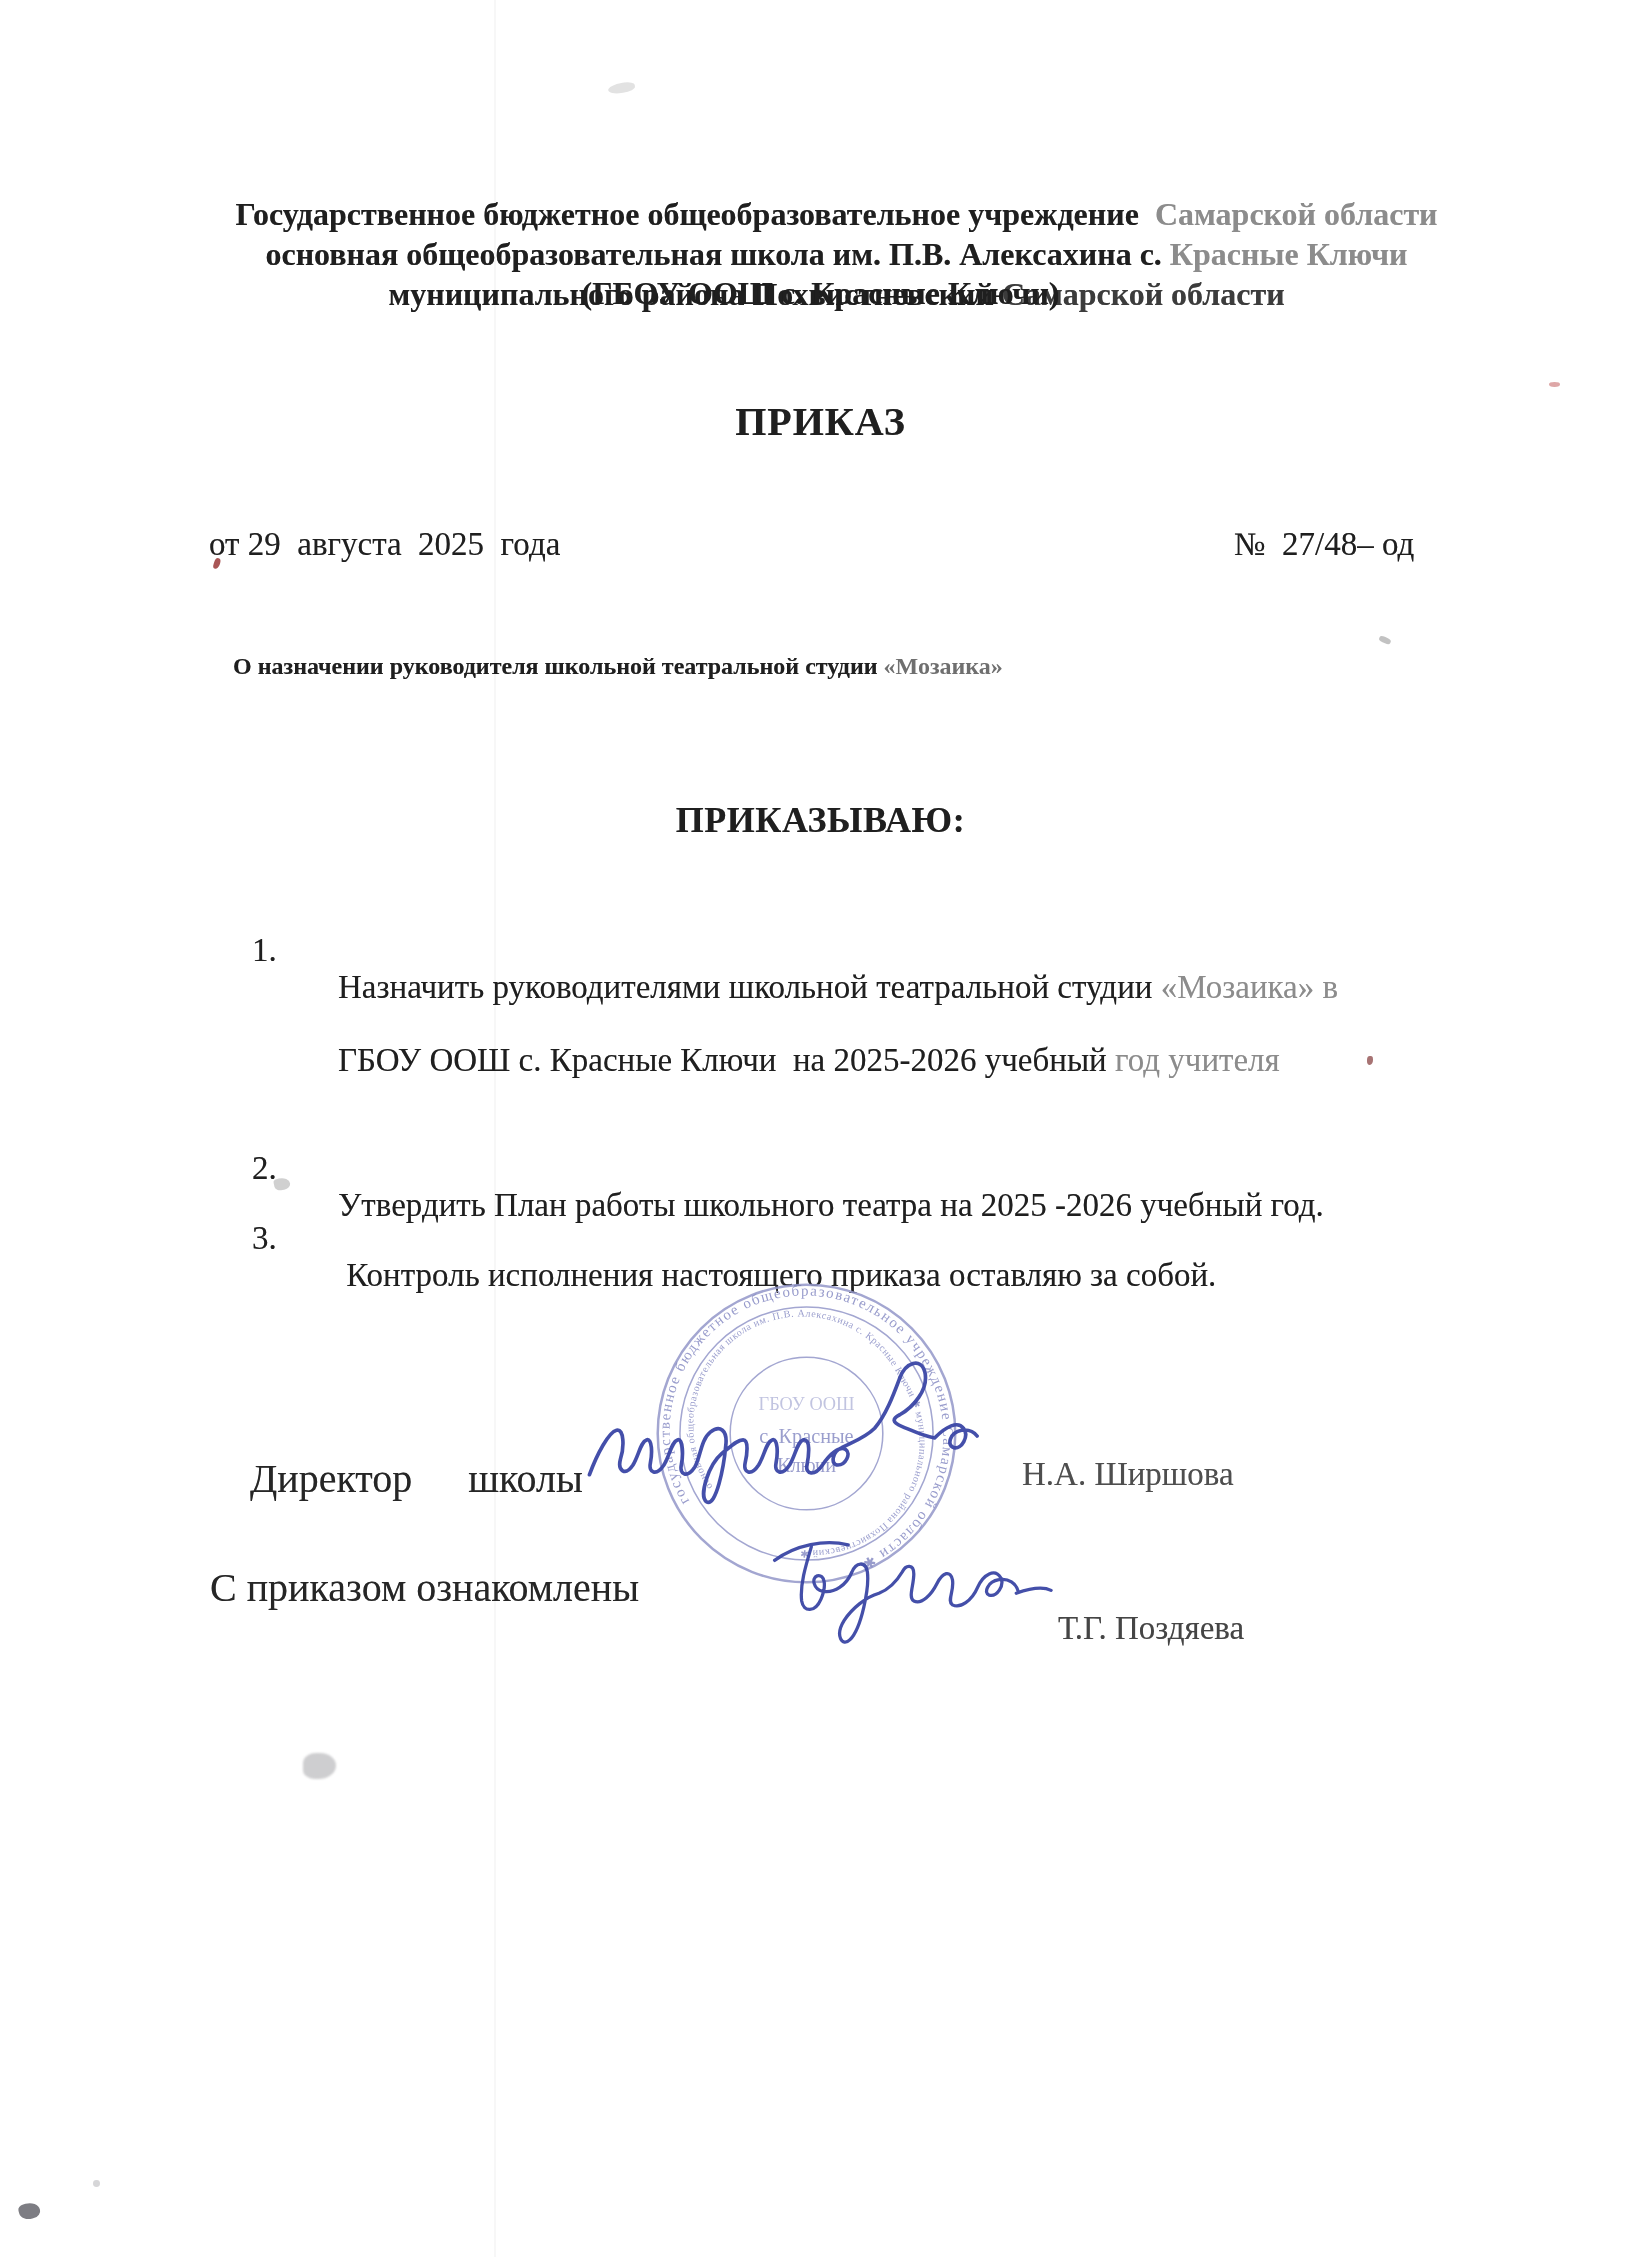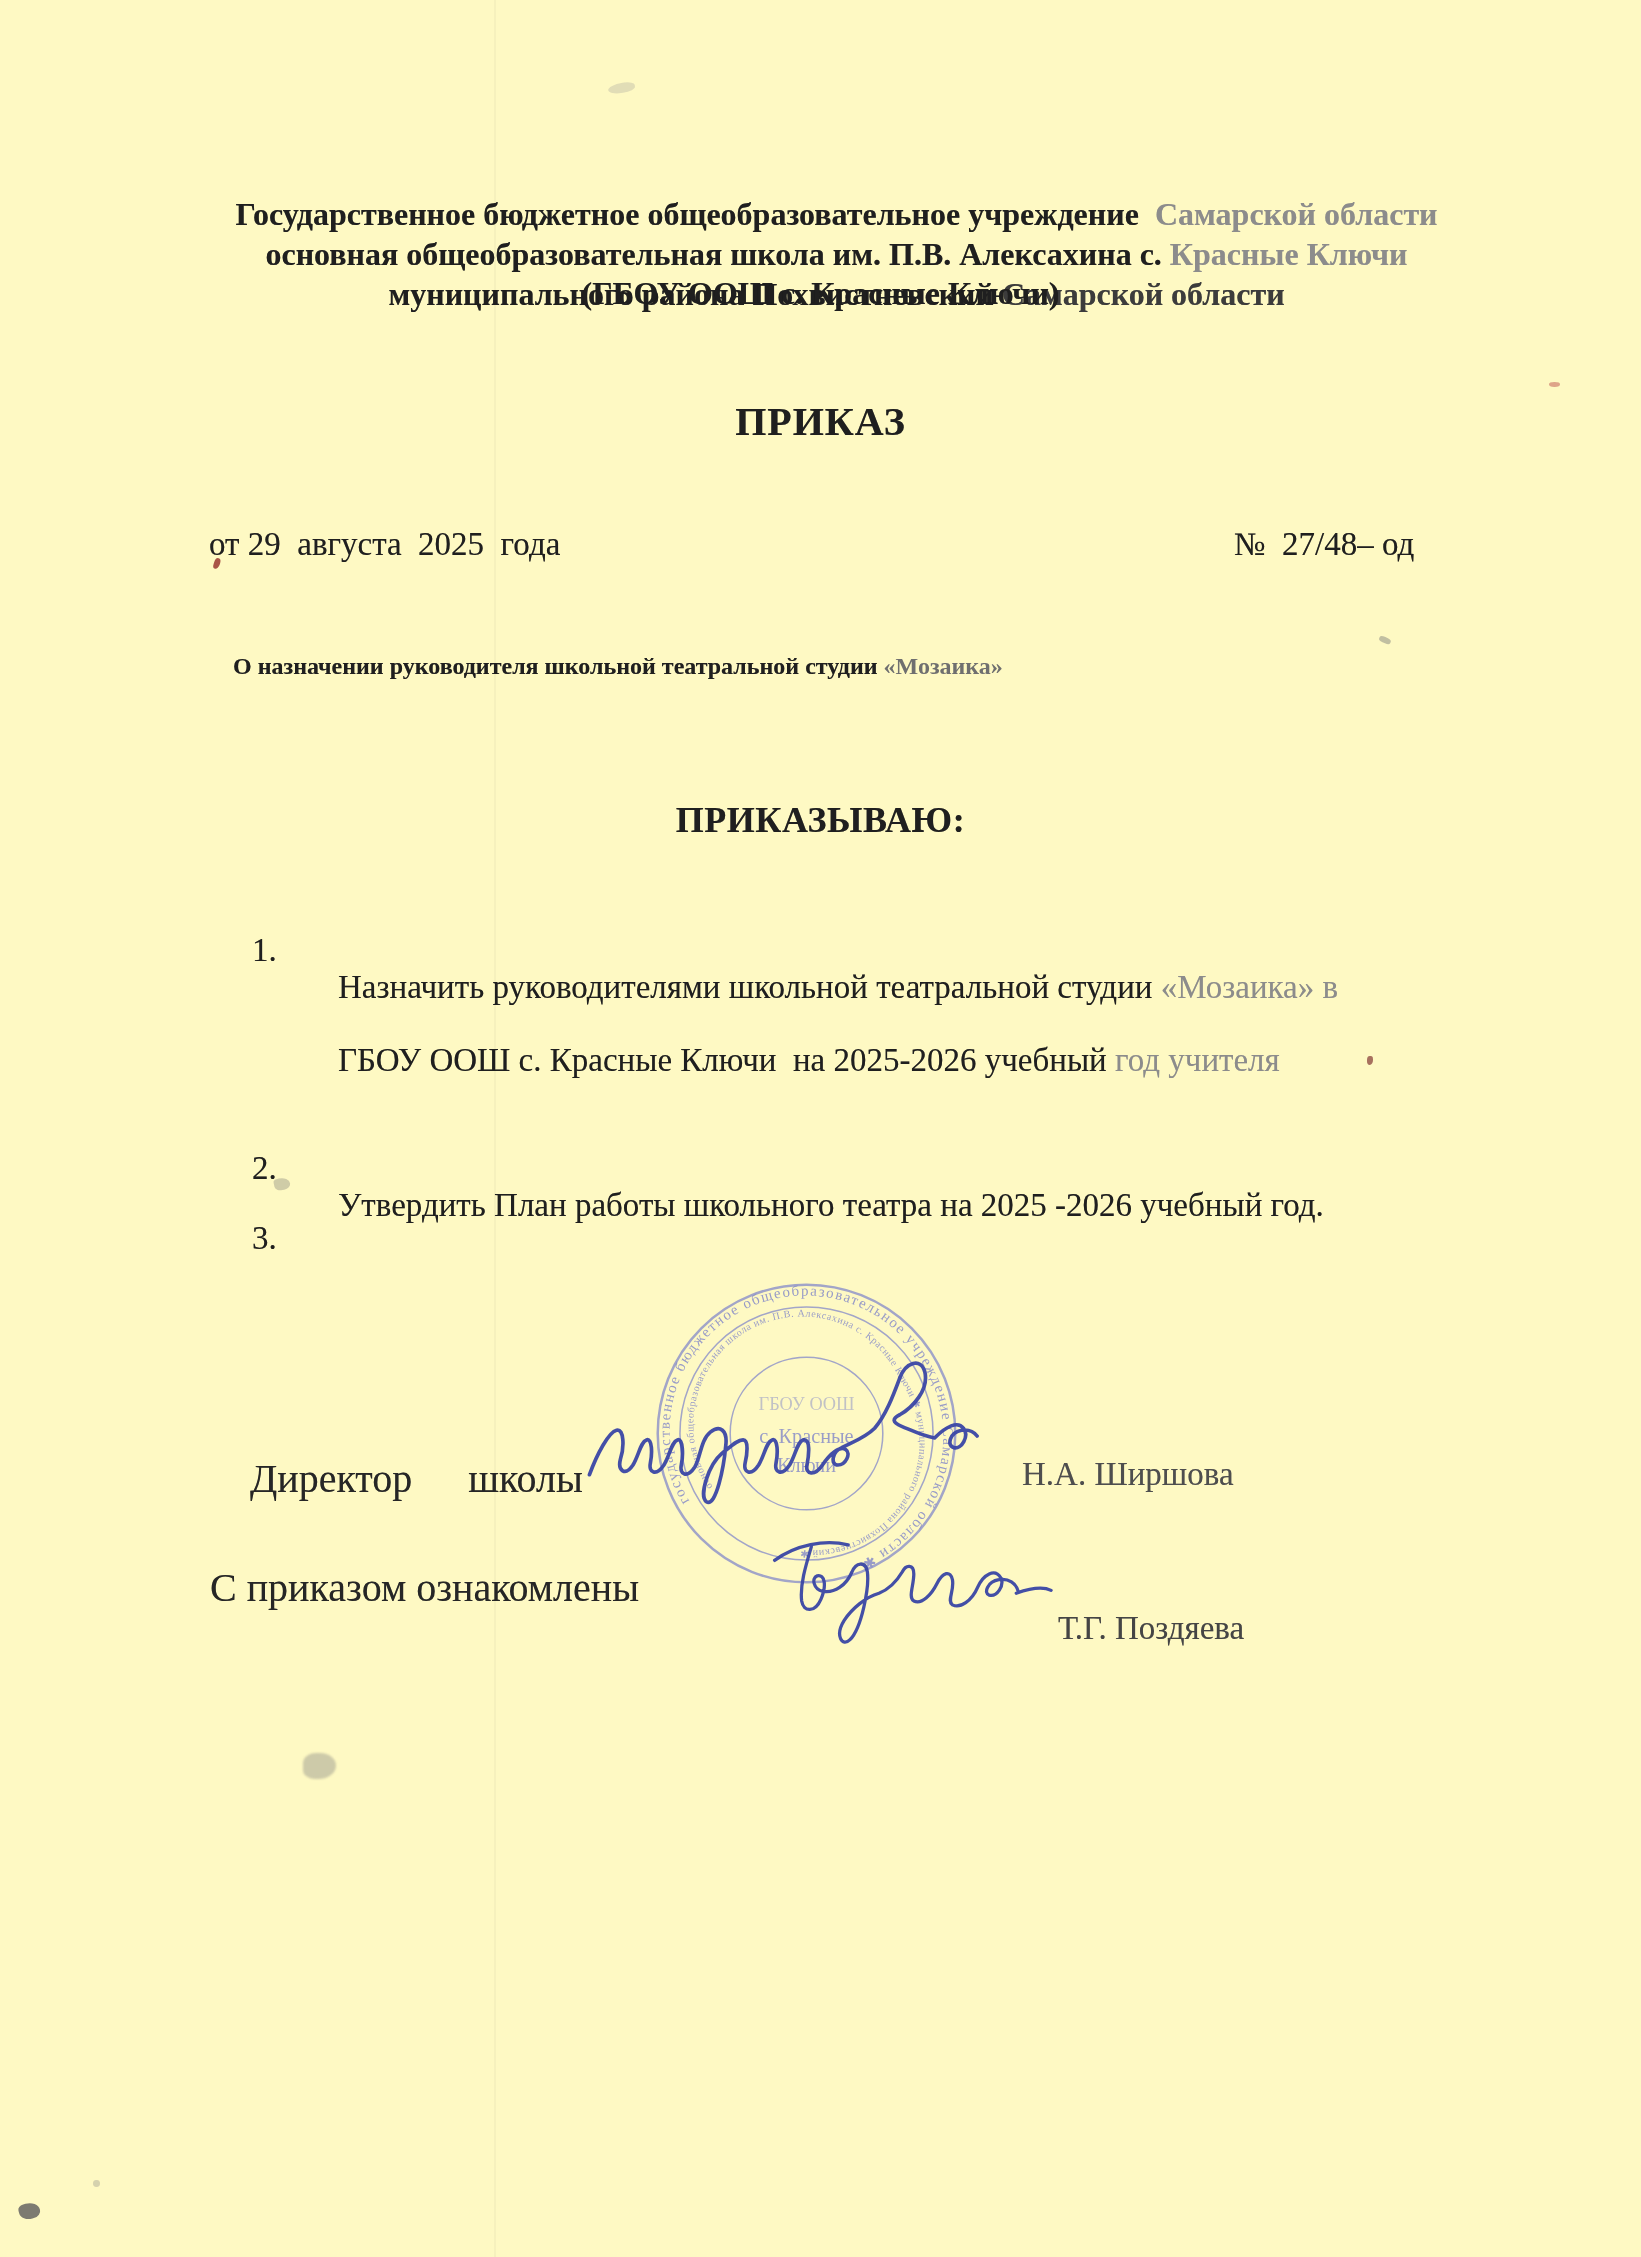--- a/index.html
+++ b/index.html
@@ -1,18 +1,18 @@
 <!DOCTYPE html>
 <html><head>
 <meta charset="utf-8">
 <style>
   html,body{margin:0;padding:0;background:#e8e8e6;}
   #page{
     position:relative; width:1641px; height:2257px;
-    background:#fef9c3; overflow:hidden;
+    background:#ffffff; overflow:hidden;
     font-family:"Liberation Serif","DejaVu Serif",serif;
     color:#222;
   }
   .abs{position:absolute; white-space:pre;}
   .blacktxt{color:#1f1f1f; text-shadow:0 0 0.6px rgba(20,20,20,.45);}
   .graytxt{color:#8c8c8c; text-shadow:0 0 0.4px rgba(120,120,120,.35);}
   .hdr{font-weight:bold; font-size:32px; line-height:40px; text-align:center; width:100%;}
   .title{font-weight:bold; font-size:40px; letter-spacing:1px;}
   .bodytxt{font-size:33px;margin-top:48px;}
   .subject{font-weight:bold; font-size:24px;}
@@ -59,20 +59,23 @@
   <div class="abs bodytxt" style="left:305px;top:957px;">
     <span class="blacktxt">ГБОУ ООШ с. Красные Ключи  на 2025-2026 учебный </span><span class="graytxt">год учителя</span>
   </div>
 
   <div class="abs bodytxt blacktxt item-num" style="left:252px;top:1102px;">2.</div>
   <div class="abs bodytxt" style="left:305px;top:1102px;">
     <span class="blacktxt">Утвердить План работы школьного театра на 2025 -2026 учебный год.</span>
   </div>
 
   <div class="abs bodytxt blacktxt item-num" style="left:252px;top:1172px;">3.</div>
+  <div class="abs bodytxt" style="left:305px;top:1172px;">
+    <span class="blacktxt"> Контроль исполнения настоящего приказа оставляю за собой.</span>
+  </div>
 
   <svg style="position:absolute;left:650px;top:1277px;" width="313" height="313" viewBox="0 0 324 324">
     <g stroke="#9397c9" fill="none" opacity="0.85">
       <circle cx="162" cy="162" r="154" stroke-width="2.6"></circle>
       <circle cx="162" cy="162" r="131" stroke-width="1.6"></circle>
       <circle cx="162" cy="162" r="79" stroke-width="1.6"></circle>
     </g>
     <defs>
       <path id="outerRing" d="M 40.8 232 A 140 140 0 1 1 283.2 92 A 140 140 0 1 1 40.8 232"></path>
       <path id="middleRing" d="M 65 217 A 112 112 0 1 1 259 107 A 112 112 0 1 1 65 217"></path>

